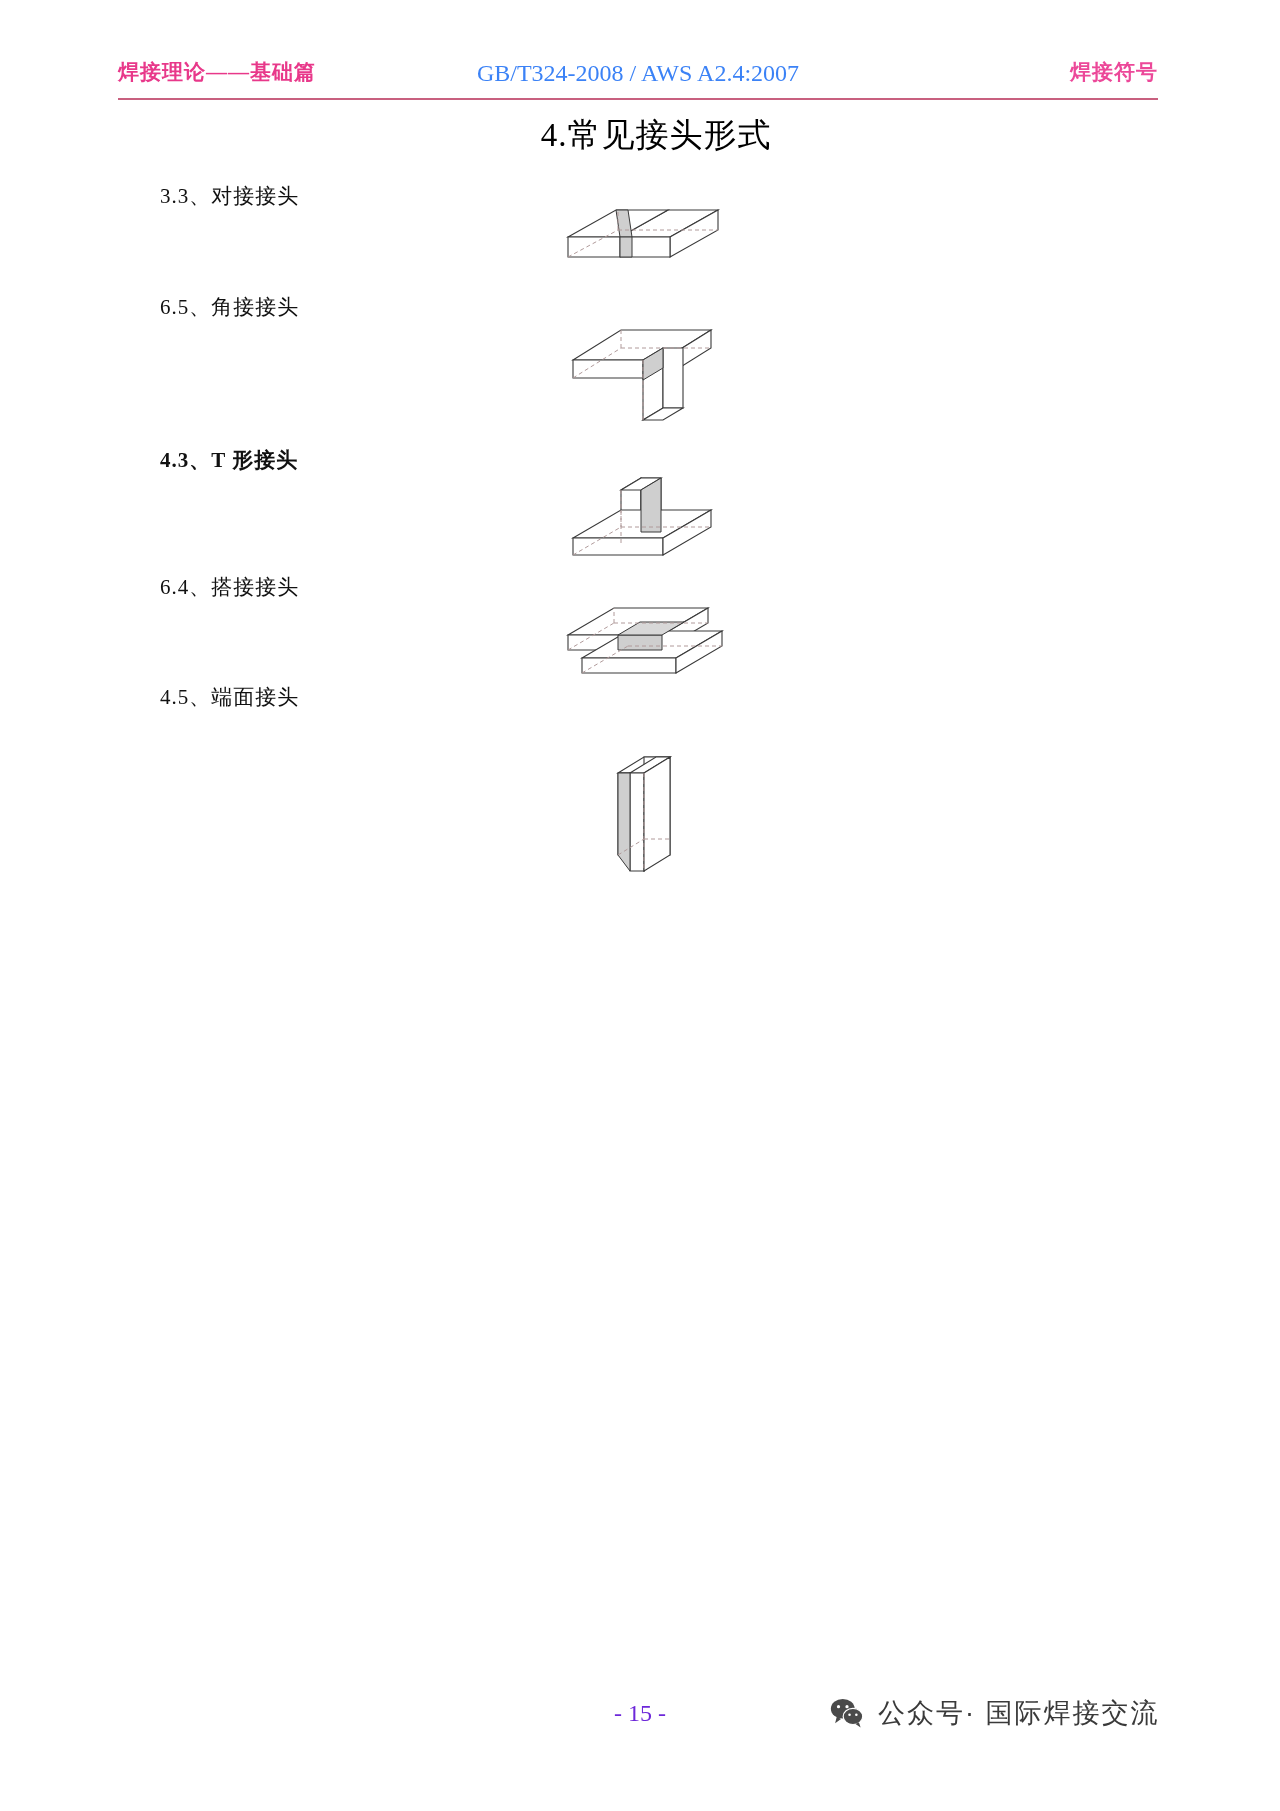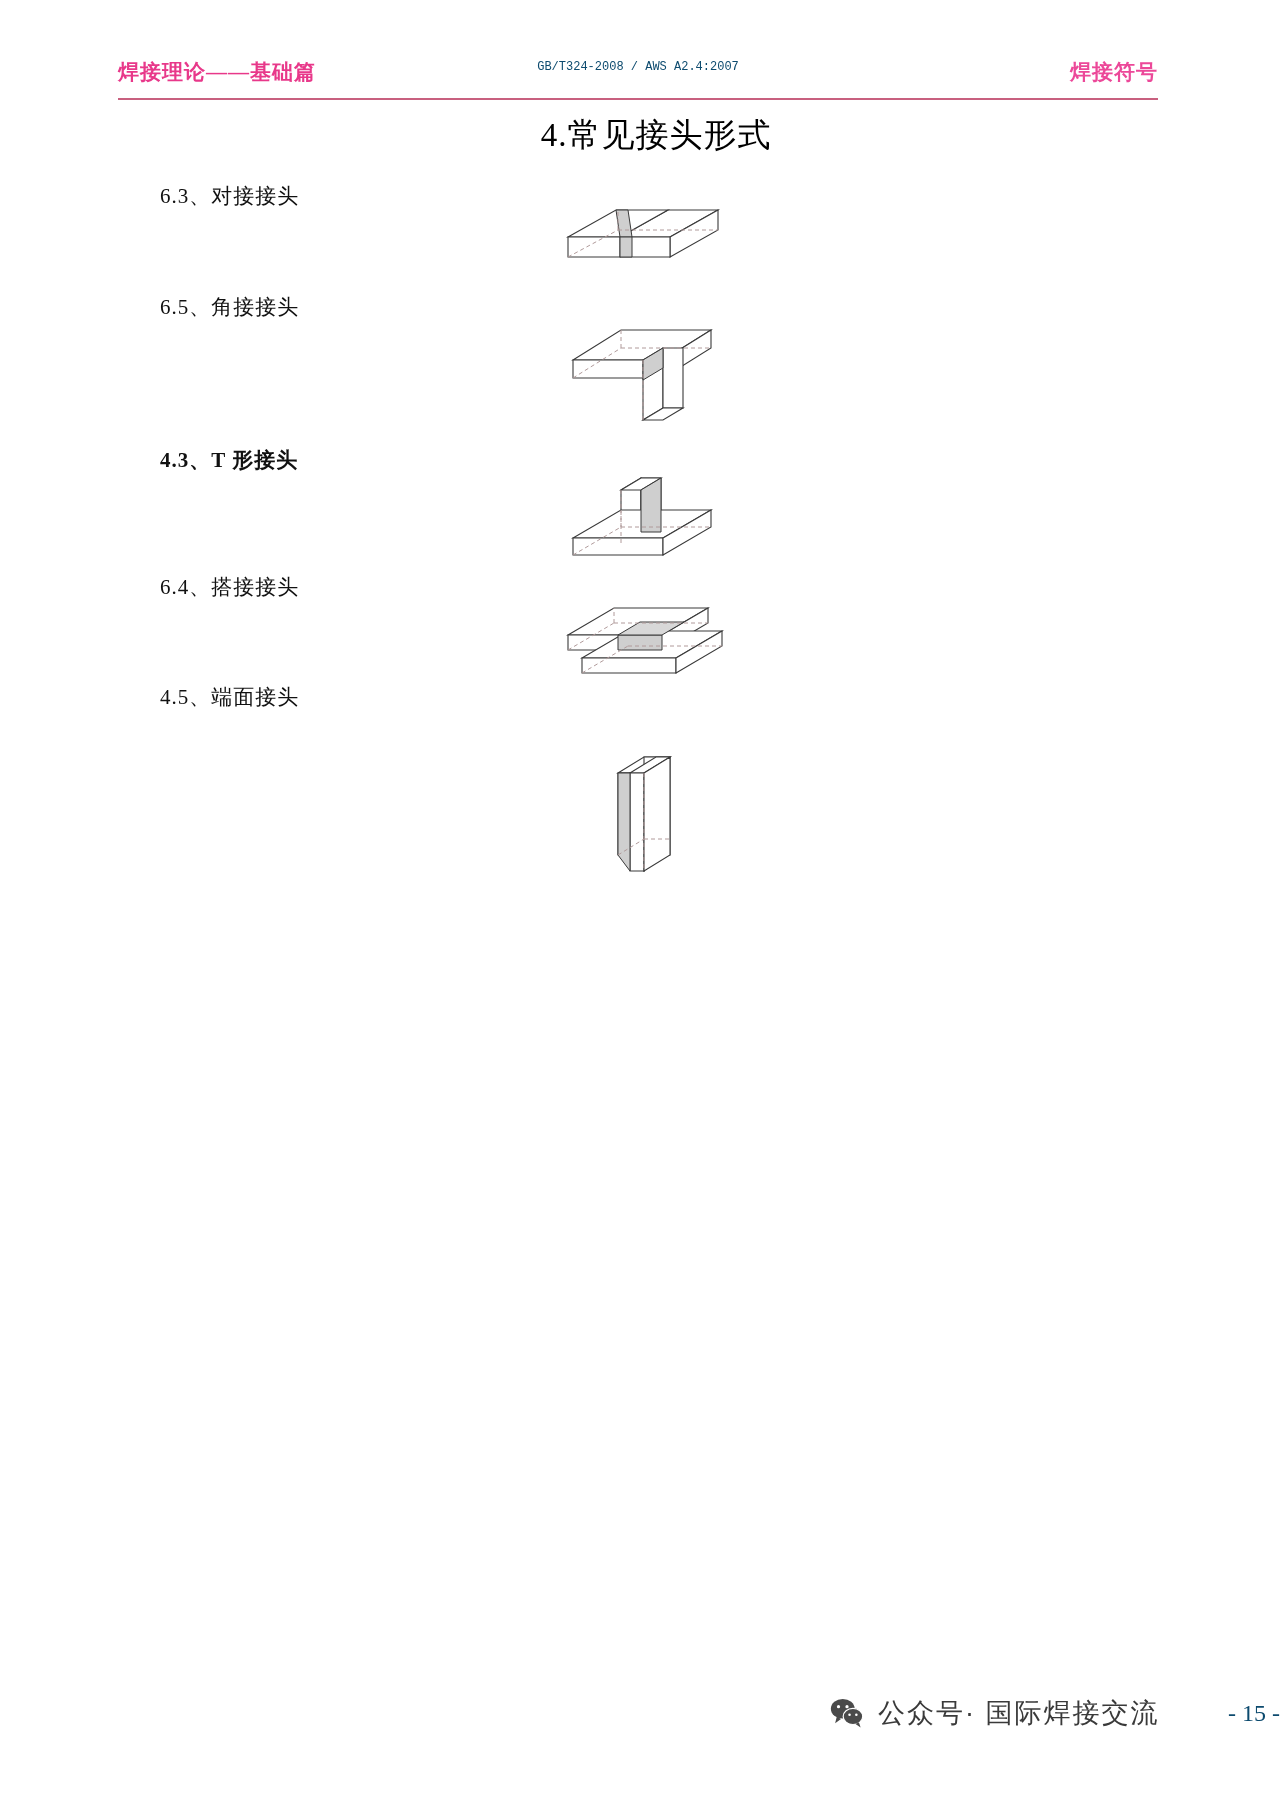--- a/index.html
+++ b/index.html
@@ -40,23 +40,23 @@
     font-size: 21px;
     color: #e8388a;
     letter-spacing: 1px;
     white-space: nowrap;
   }
   .header-center {
     position: absolute;
     left: 50%;
     transform: translateX(-50%);
     top: 2px;
-    font-family: Liberation Mono, monospace;
-    font-size: 12px;
-    color: #0c4a6e;
+    font-family: Liberation Serif, serif;
+    font-size: 24px;
+    color: #3b82f6;
     white-space: nowrap;
   }
   .header-right {
     position: absolute;
     right: 0;
     top: 0;
     font-family: "Liberation Serif", serif;
     font-weight: bold;
     font-size: 21px;
     color: #ec4899;
@@ -98,24 +98,24 @@
   .fig {
     position: absolute;
   }
 
   
   .page-number {
     position: absolute;
     left: 0;
     top: 1700px;
     width: 1280px;
-    text-align: right;
+    text-align: center;
     font-family: "Liberation Serif", serif;
     font-size: 24px;
-    color: #0c4a6e;
+    color: #6d28d9;
   }
   .wechat-block {
     position: absolute;
     left: 830px;
     top: 1695px;
     display: flex;
     align-items: center;
     gap: 14px;
   }
   .wechat-icon {
@@ -138,21 +138,21 @@
 
   <div class="header">
     <div class="header-left">焊接理论——基础篇</div>
     <div class="header-center">GB/T324-2008 / AWS A2.4:2007</div>
     <div class="header-right">焊接符号</div>
   </div>
   <div class="header-rule"></div>
 
   <div class="doc-title">4.常见接头形式</div>
 
-  <div class="item-label" style="top:182px;">6.3、对接接头</div>
+  <div class="item-label" style="top:182px;">3.3、对接接头</div>
   <svg class="fig" style="left:560px; top:205px;" width="170" height="80" viewBox="0 0 170 80">
 
     <polygon points="60,32 108,5 158,5 110,32" fill="#ffffff" stroke="#3a3a3a" stroke-width="1.1"></polygon>
     <polygon points="110,32 158,5 158,25 110,52" fill="#ffffff" stroke="#3a3a3a" stroke-width="1.1"></polygon>
     <polygon points="60,32 110,32 110,52 60,52" fill="#ffffff" stroke="#3a3a3a" stroke-width="1.1"></polygon>
 
     <polygon points="8,32 56,5 108,5 60,32" fill="#ffffff" stroke="#3a3a3a" stroke-width="1.1"></polygon>
     <polygon points="8,32 60,32 60,52 8,52" fill="#ffffff" stroke="#3a3a3a" stroke-width="1.1"></polygon>
 
     <polygon points="56,5 68,5 72,32 60,32" fill="#cfcfcf" stroke="#3a3a3a" stroke-width="1"></polygon>

